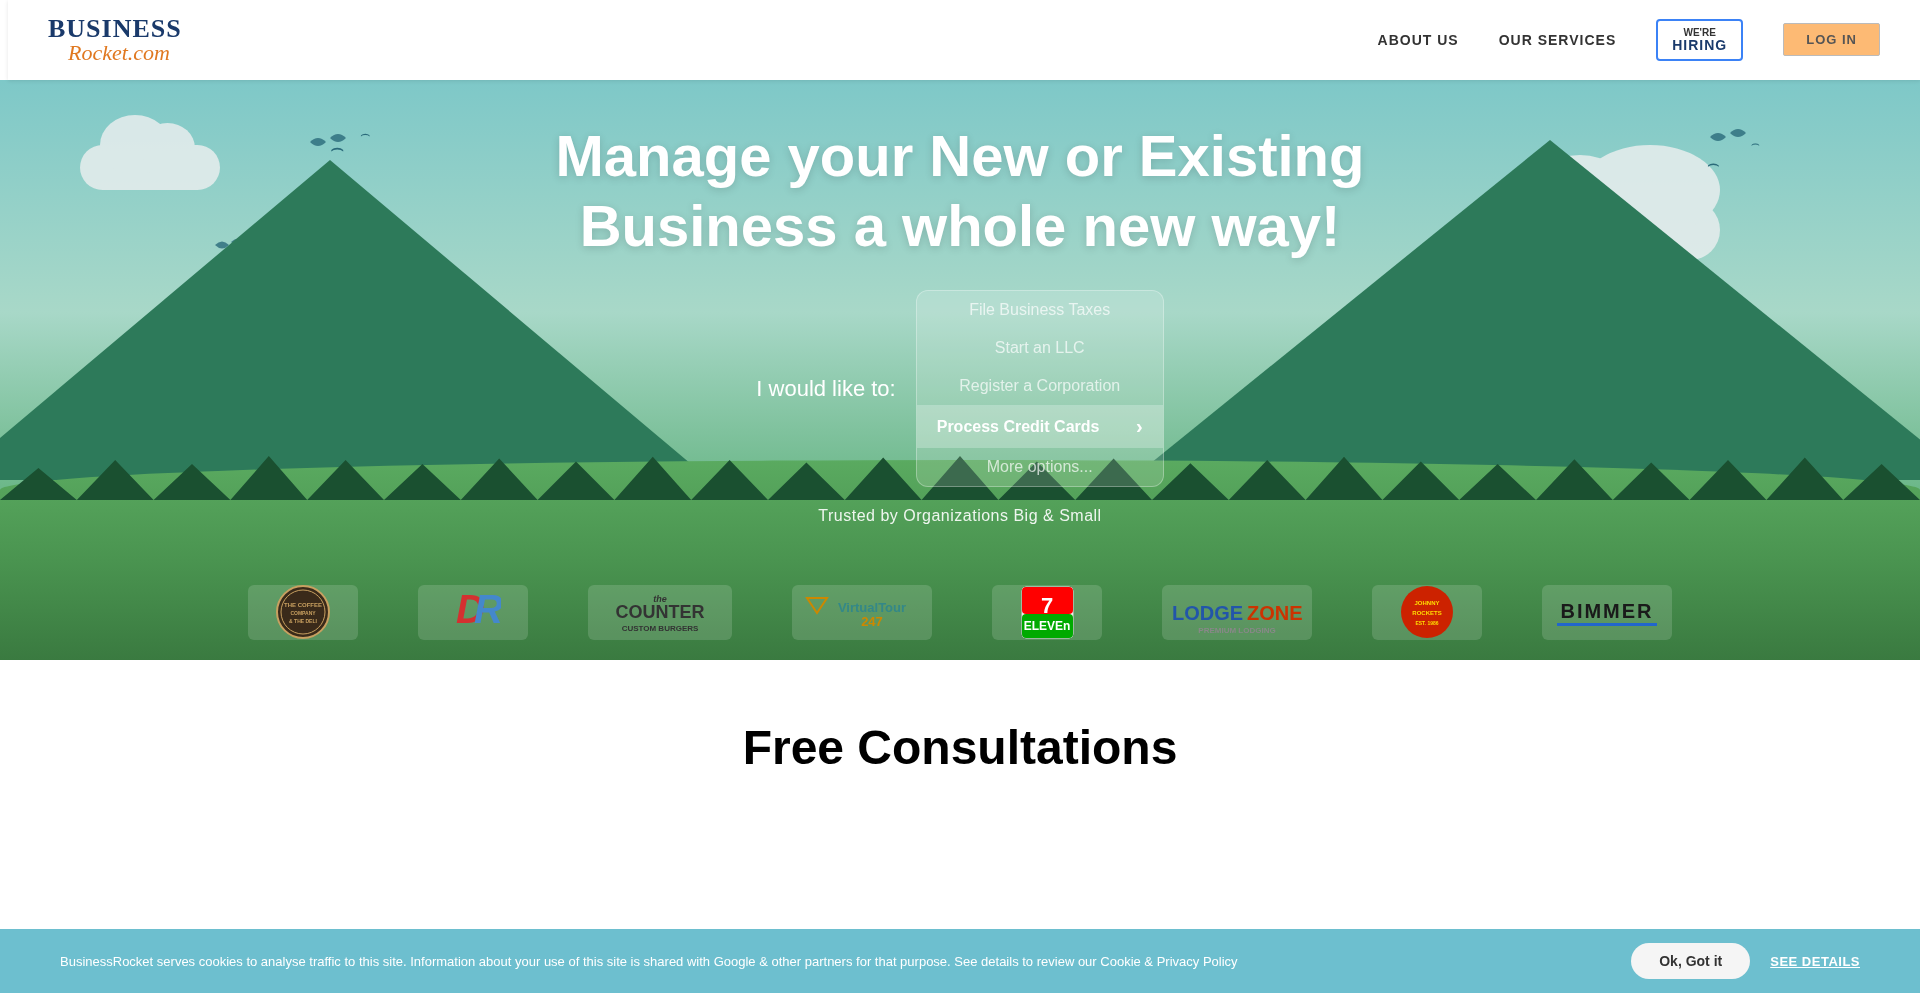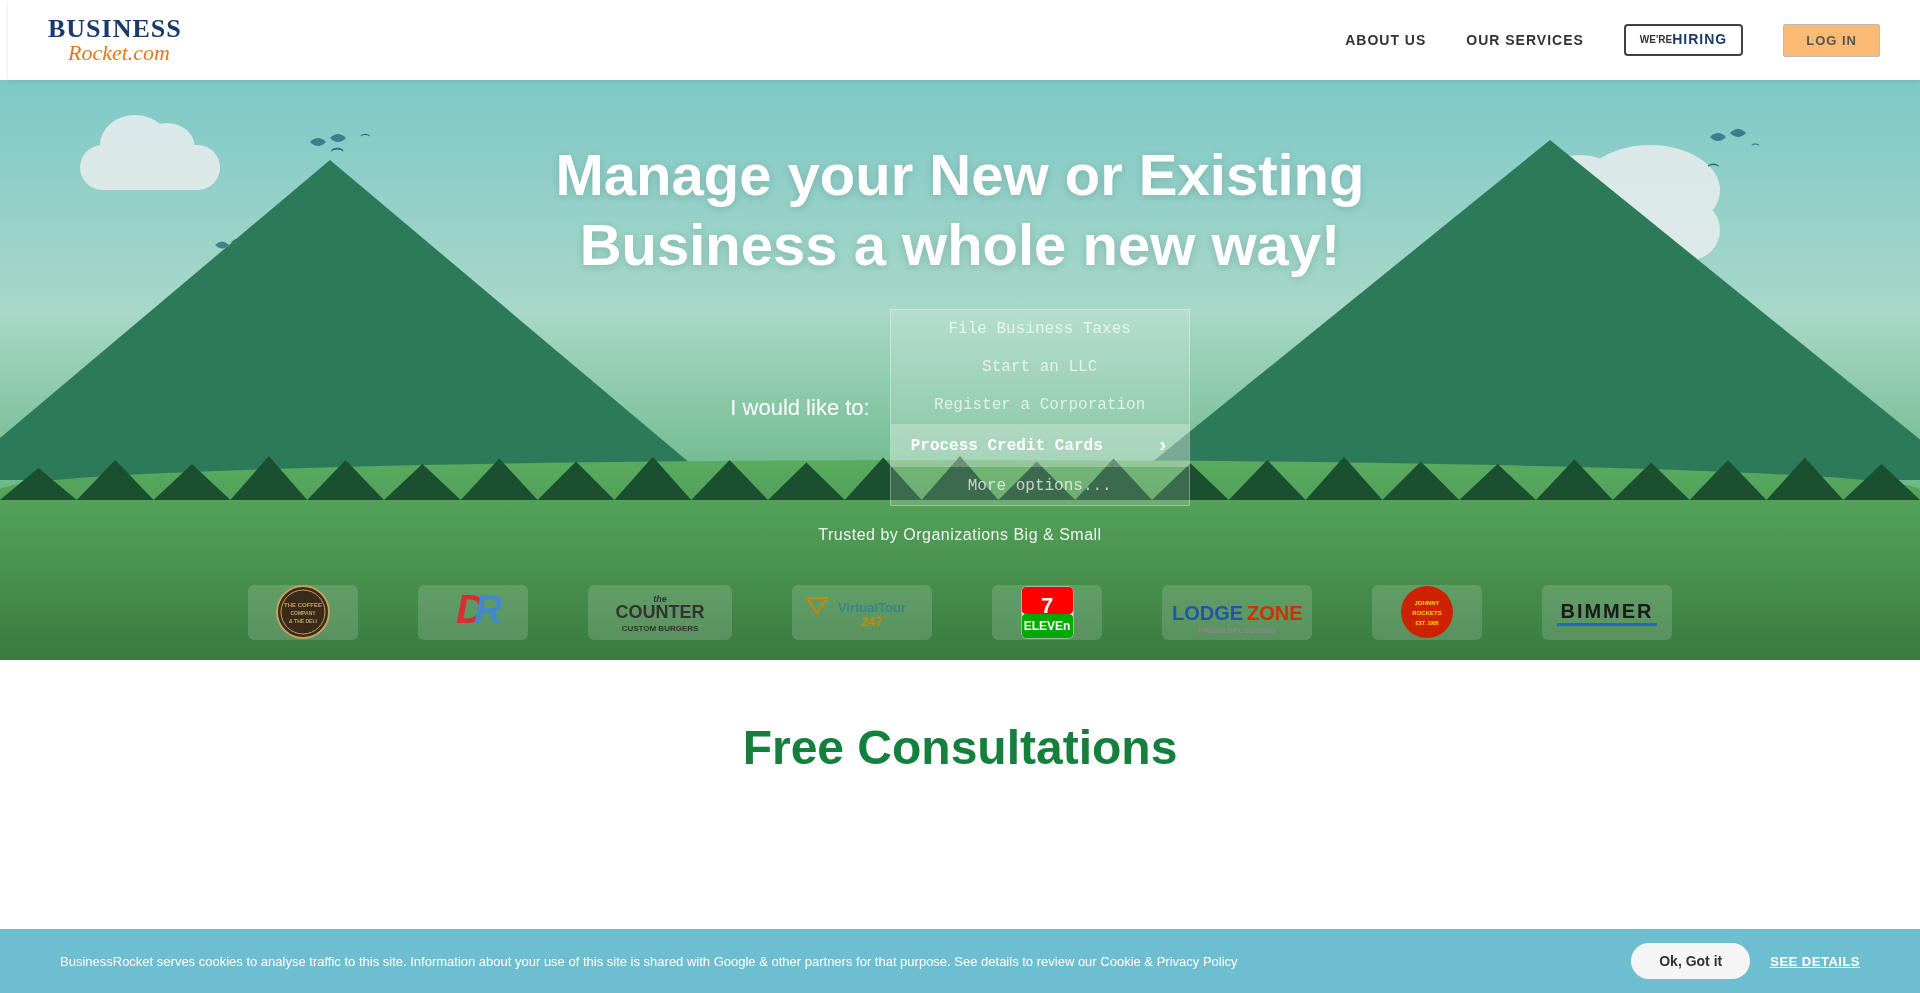--- a/index.html
+++ b/index.html
@@ -44,25 +44,25 @@
     }
     .nav-link {
       font-size: 14px;
       font-weight: 600;
       color: #333;
       text-decoration: none;
       letter-spacing: 1px;
       cursor: pointer;
     }
     .hiring-badge {
-      border: 2px solid #404040;
+      border: 2px solid #3b82f6;
       padding: 6px 14px;
       border-radius: 4px;
       display: flex;
-      flex-direction: row;
+      flex-direction: column;
       align-items: center;
       line-height: 1.1;
       cursor: pointer;
     }
     .hiring-badge .were {
       font-size: 10px;
       color: #333;
       font-weight: 600;
     }
     .hiring-badge .hiring {
@@ -204,21 +204,21 @@
     }
 
     
     .hero-content {
       position: absolute;
       top: 0; left: 0; right: 0; bottom: 0;
       display: flex;
       flex-direction: column;
       align-items: center;
       justify-content: flex-start;
-      padding-top: 60px;
+      padding-top: 41px;
       text-align: center;
     }
     .hero-title {
       font-size: 58px;
       font-weight: 900;
       color: #fff;
       line-height: 1.2;
       max-width: 900px;
       text-shadow: 0 2px 8px rgba(0,0,0,0.15);
     }
@@ -231,24 +231,23 @@
       gap: 20px;
     }
     .selector-label {
       font-size: 22px;
       color: #fff;
       font-weight: 500;
     }
     .selector-dropdown {
       background: rgba(255,255,255,0.15);
       border: 1px solid rgba(255,255,255,0.3);
-      border-radius: 0;
-      width: 300px;
+      border-radius: 12px;
+      width: 248px;
       position: relative;
-      font-family: Liberation Mono, monospace;
     }
     .dropdown-item {
       padding: 10px 20px;
       font-size: 16px;
       color: rgba(255,255,255,0.7);
       cursor: pointer;
     }
     .dropdown-item.active {
       background: rgba(255,255,255,0.25);
       color: #fff;
@@ -300,21 +299,21 @@
       width: 1920px;
       background: #fff;
       padding: 60px 0 40px;
       display: flex;
       flex-direction: column;
       align-items: center;
     }
     .free-consult-title {
       font-size: 48px;
       font-weight: 900;
-      color: #15803d;
+      color: #000000;
     }
 
     
     .cookie-banner {
       position: fixed;
       bottom: 0; left: 0; right: 0;
       background: #6dbfcf;
       padding: 14px 60px;
       display: flex;
       align-items: center;

